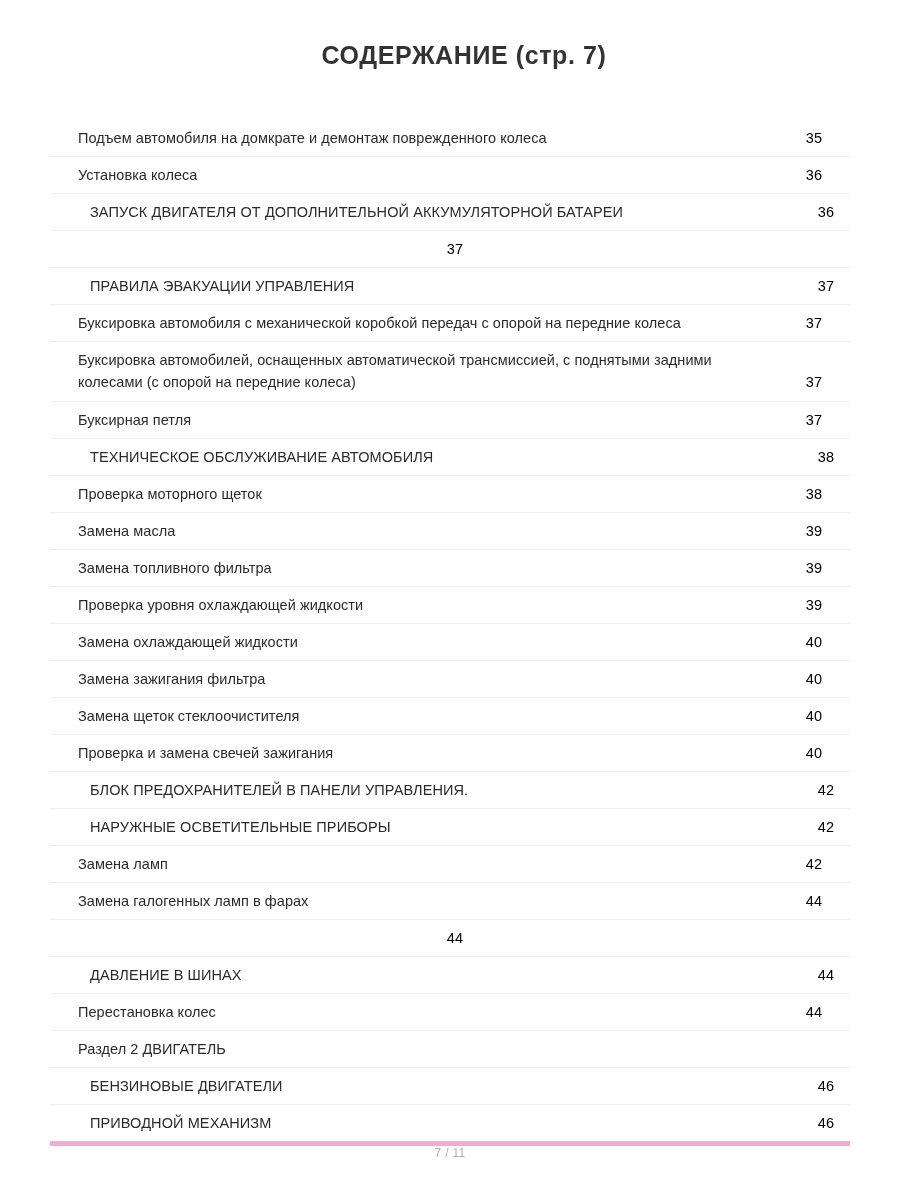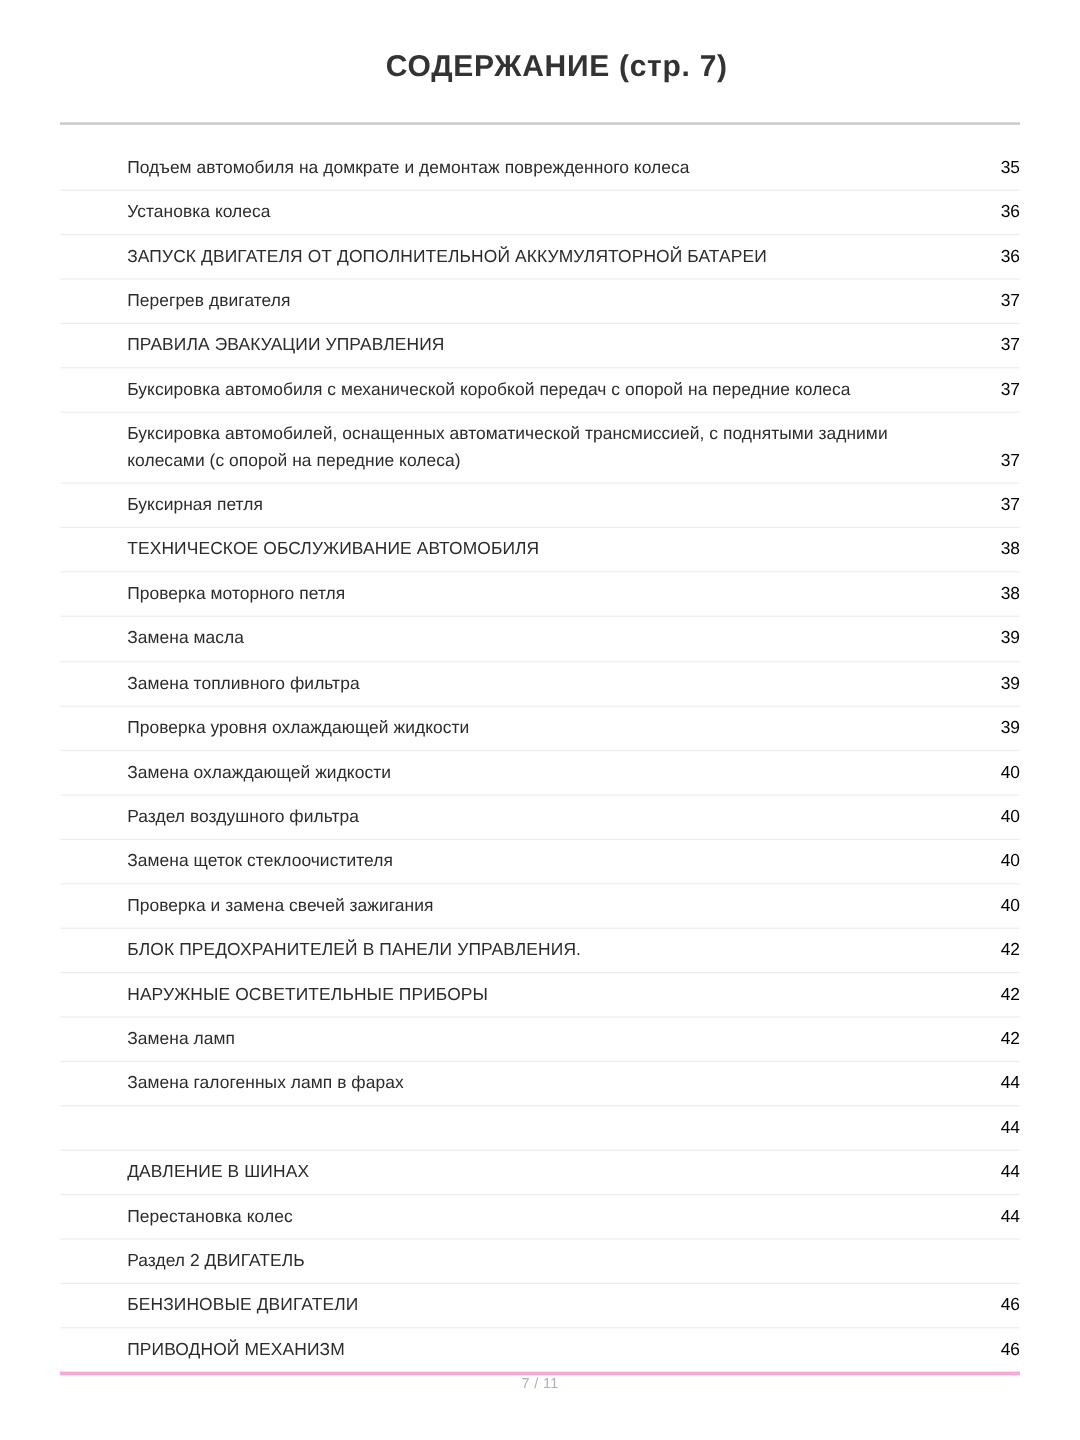--- a/index.html
+++ b/index.html
@@ -41,28 +41,28 @@
     background: #c9c9c9;
   }
   .toc {
     margin: 18px 50px 0 50px;
     display: flex;
     flex-direction: column;
   }
   .toc-row {
     display: flex;
     align-items: flex-end;
-    justify-content: flex-end;
+    justify-content: center;
     gap: 18px;
     border-bottom: 1px solid #ededed;
     padding: 7px 0 7px 0;
     min-height: 20px;
   }
   .toc-row:last-child {
-    border-bottom: 3px solid #f9a8d4;
+    border-bottom: 5px solid #f9a8d4;
   }
   .toc-label {
     font-size: 14.5px;
     line-height: 1.52;
     color: #2b2b2b;
     max-width: 700px;
     flex: 1 1 auto;
     text-align: left;
     letter-spacing: 0.05px;
   }
@@ -107,21 +107,20 @@
       </div>
       <div class="toc-row">
         <span class="toc-label">Установка колеса</span>
         <span class="toc-page">36</span>
       </div>
       <div class="toc-row caps">
         <span class="toc-label">ЗАПУСК ДВИГАТЕЛЯ ОТ ДОПОЛНИТЕЛЬНОЙ АККУМУЛЯТОРНОЙ БАТАРЕИ</span>
         <span class="toc-page">36</span>
       </div>
       <div class="toc-row">
-        <span class="toc-label">Перегрев двигателя</span>
         <span class="toc-page">37</span>
       </div>
       <div class="toc-row caps">
         <span class="toc-label">ПРАВИЛА ЭВАКУАЦИИ УПРАВЛЕНИЯ</span>
         <span class="toc-page">37</span>
       </div>
       <div class="toc-row">
         <span class="toc-label">Буксировка автомобиля с механической коробкой передач с опорой на передние колеса</span>
         <span class="toc-page">37</span>
       </div>
@@ -131,41 +130,41 @@
       </div>
       <div class="toc-row">
         <span class="toc-label">Буксирная петля</span>
         <span class="toc-page">37</span>
       </div>
       <div class="toc-row caps">
         <span class="toc-label">ТЕХНИЧЕСКОЕ ОБСЛУЖИВАНИЕ АВТОМОБИЛЯ</span>
         <span class="toc-page">38</span>
       </div>
       <div class="toc-row">
-        <span class="toc-label">Проверка моторного петля</span>
+        <span class="toc-label">Проверка моторного щеток</span>
         <span class="toc-page">38</span>
       </div>
       <div class="toc-row">
         <span class="toc-label">Замена масла</span>
         <span class="toc-page">39</span>
       </div>
       <div class="toc-row">
         <span class="toc-label">Замена топливного фильтра</span>
         <span class="toc-page">39</span>
       </div>
       <div class="toc-row">
         <span class="toc-label">Проверка уровня охлаждающей жидкости</span>
         <span class="toc-page">39</span>
       </div>
       <div class="toc-row">
         <span class="toc-label">Замена охлаждающей жидкости</span>
         <span class="toc-page">40</span>
       </div>
       <div class="toc-row">
-        <span class="toc-label">Раздел воздушного фильтра</span>
+        <span class="toc-label">Замена зажигания фильтра</span>
         <span class="toc-page">40</span>
       </div>
       <div class="toc-row">
         <span class="toc-label">Замена щеток стеклоочистителя</span>
         <span class="toc-page">40</span>
       </div>
       <div class="toc-row">
         <span class="toc-label">Проверка и замена свечей зажигания</span>
         <span class="toc-page">40</span>
       </div>

